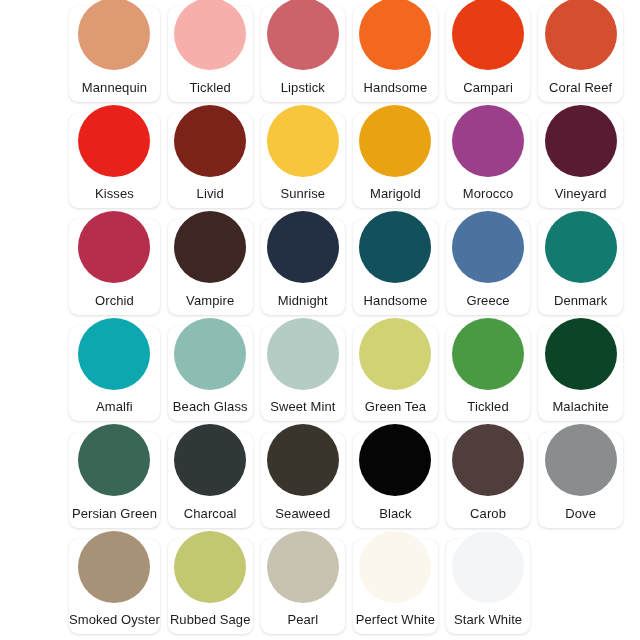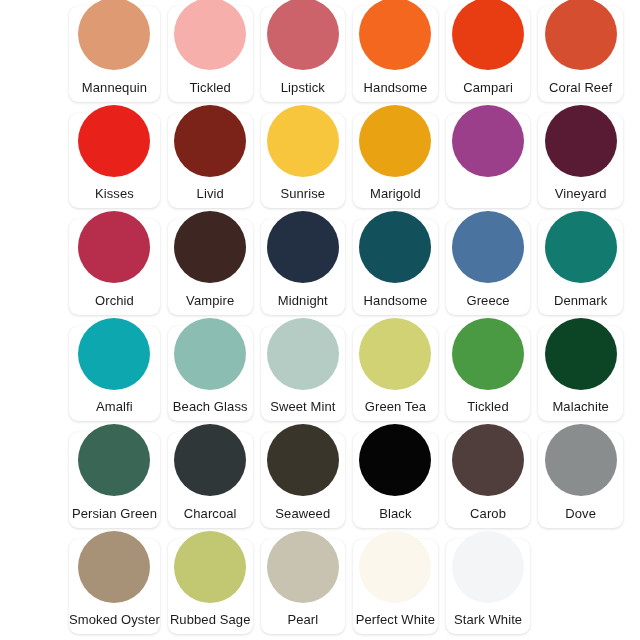--- a/index.html
+++ b/index.html
@@ -103,20 +103,21 @@
     <div class="swatch-card">
       <div class="swatch-circle" style="background: rgb(247, 198, 60);"></div>
       <div class="swatch-label">Sunrise</div>
     </div>
     <div class="swatch-card">
       <div class="swatch-circle" style="background: rgb(233, 162, 18);"></div>
       <div class="swatch-label">Marigold</div>
     </div>
     <div class="swatch-card">
       <div class="swatch-circle" style="background: rgb(156, 63, 138);"></div>
+      <div class="swatch-label">Morocco</div>
     </div>
     <div class="swatch-card">
       <div class="swatch-circle" style="background: rgb(88, 27, 51);"></div>
       <div class="swatch-label">Vineyard</div>
     </div>
     <div class="swatch-card">
       <div class="swatch-circle" style="background: rgb(183, 46, 76);"></div>
       <div class="swatch-label">Orchid</div>
     </div>
     <div class="swatch-card">

